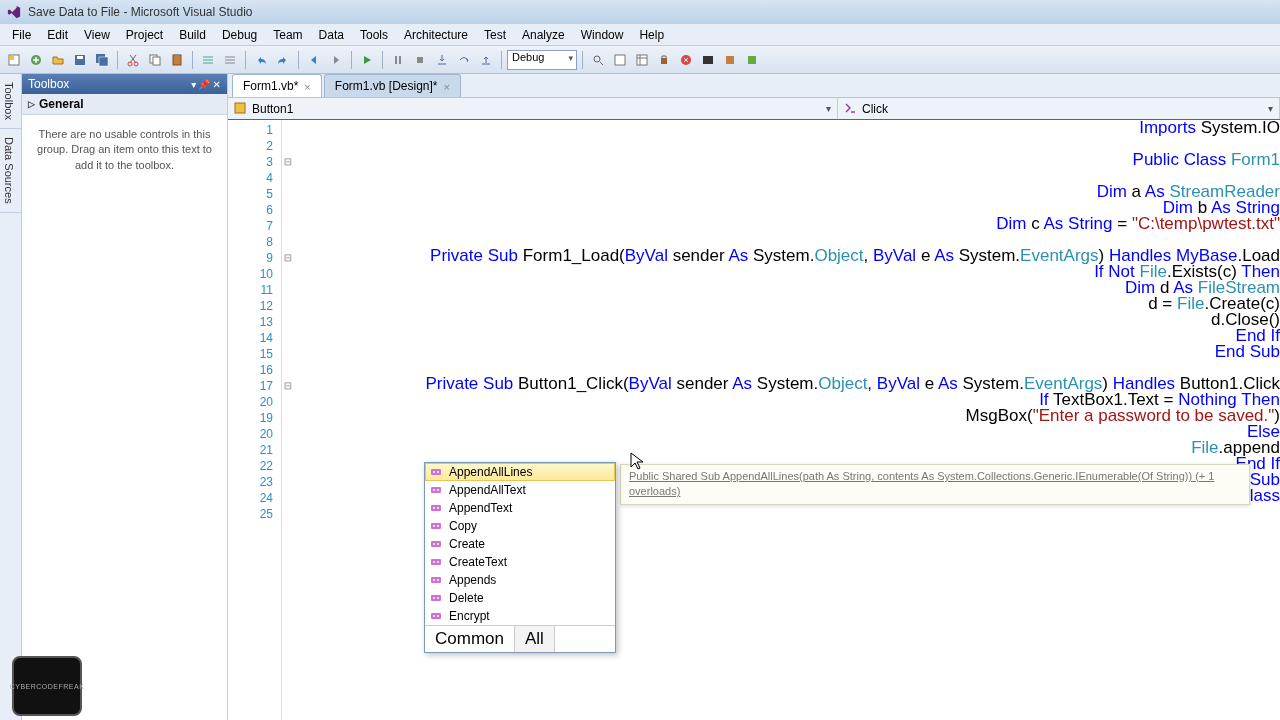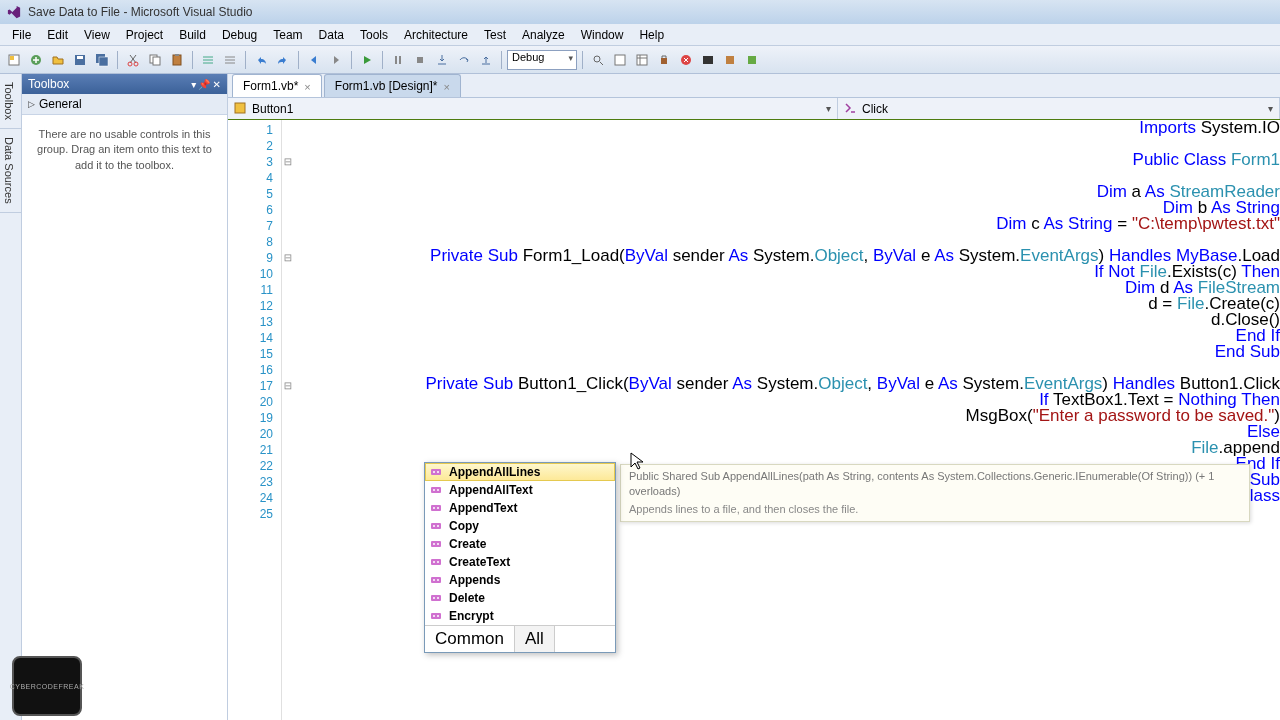--- a/index.html
+++ b/index.html
@@ -20,21 +20,21 @@
 
 .main-area { display: flex; height: calc(100% - 74px); }
 
 .side-tabs { width: 22px; background: #e8eef7; border-right: 1px solid #c0cde0; display: flex; flex-direction: column; }
 .side-tab { writing-mode: vertical-lr; font-size: 11px; padding: 8px 3px; cursor: pointer; color: #333; border-bottom: 1px solid #c0cde0; }
 
 .toolbox-panel { width: 206px; background: #fff; border-right: 1px solid #c0cde0; display: flex; flex-direction: column; }
 .toolbox-header { background: linear-gradient(#5a7eb5, #3b6199); color: #fff; font-size: 12px; padding: 3px 6px; display: flex; align-items: center; justify-content: space-between; }
 .toolbox-header-icons { display: flex; gap: 2px; }
 .toolbox-header-icons span { cursor: pointer; font-size: 10px; }
-.toolbox-section { background: #e4ebf5; padding: 3px 6px; font-size: 12px; border-bottom: 1px solid #c8d4e6; display: flex; align-items: center; }
+.toolbox-section { background: #e4ebf5; padding: 3px 6px; font-size: 12px; border-bottom: 1px solid #c8d4e6; display: flex; align-items: center; font-weight: bold; }
 .toolbox-section::before { content: '▷'; font-size: 9px; margin-right: 4px; color: #444; }
 .toolbox-empty { padding: 12px; font-size: 11px; color: #555; text-align: center; line-height: 1.4; }
 
 .editor-area { flex: 1; display: flex; flex-direction: column; background: #fff; }
 
 .doc-tabs { height: 24px; background: #e8eef7; display: flex; align-items: flex-end; padding: 0 4px; border-bottom: 1px solid #b4c4db; }
 .doc-tab { padding: 4px 10px; font-size: 12px; background: #c9d9ec; margin-right: 2px; border: 1px solid #a0b4d0; border-bottom: none; cursor: pointer; display: flex; align-items: flex-end; gap: 6px; border-radius: 3px 3px 0 0; }
 .doc-tab.active { background: #fff; }
 .doc-tab .close-x { font-size: 11px; color: #888; cursor: pointer; }
 
@@ -49,30 +49,30 @@
 .outline-col { width: 12px; background: #fff; font-family: monospace; font-size: 10px; color: #888; line-height: 16px; padding-top: 2px; }
 .outline-col .oc { height: 16px; text-align: center; cursor: pointer; }
 .code-lines { flex: 1; font-family: Consolas, monospace; font-size: 17px; line-height: 16px; padding-top: 0; white-space: pre; color: #000; position: relative; text-align: right; }
 .code-lines .cl { height: 16px; }
 
 .kw { color: #0000ff; }
 .typ { color: #2b91af; }
 .str { color: #a31515; }
 
 .intellisense { position: absolute; left: 424px; top: 462px; width: 192px; background: #fff; border: 1px solid #7a9ab8; box-shadow: 2px 2px 6px rgba(0,0,0,0.25); z-index: 50; font-size: 12px; }
-.intellisense .is-list { max-height: 170px; overflow-y: auto; font-weight: bold; }
+.intellisense .is-list { max-height: 170px; overflow-y: auto; }
 .intellisense .is-item { padding: 2px 4px; display: flex; align-items: center; gap: 6px; cursor: pointer; }
 .intellisense .is-item.selected { background: linear-gradient(#fef7cd, #fde998); border: 1px solid #e5c94f; padding: 1px 3px; }
 .intellisense .is-icon { width: 14px; height: 14px; display: inline-flex; align-items: center; justify-content: center; }
 .intellisense .is-tabs { display: flex; border-top: 1px solid #ccc; }
 .intellisense .is-tab { flex: 0 0 auto; padding: 3px 10px; font-size: 17px; cursor: pointer; border-right: 1px solid #ccc; background: #f3f3f3; }
 .intellisense .is-tab.active { background: #fff; }
 
 .tooltip-box { position: absolute; left: 620px; top: 464px; width: 630px; background: #fefdf5; border: 1px solid #d8d8c0; padding: 4px 8px; font-size: 11px; color: #888; z-index: 45; line-height: 1.4; box-shadow: 1px 1px 4px rgba(0,0,0,0.15); }
-.tooltip-box .tt-sig { color: #777; }
+.tooltip-box .tt-sig { color: #777; text-decoration: underline; }
 .tooltip-box .tt-desc { color: #888; margin-top: 2px; }
 
 .cursor-arrow { position: absolute; left: 630px; top: 452px; z-index: 100; font-size: 16px; pointer-events: none; }
 
 .taskbar-thumb { position: absolute; bottom: 4px; left: 12px; width: 70px; height: 60px; background: #111; border-radius: 8px; border: 2px solid #555; display: flex; align-items: center; justify-content: center; color: #aaa; font-size: 7px; letter-spacing: 0.5px; }
 
 .method-icon svg { width: 12px; height: 12px; }
 </style>
 </head>
 <body>
@@ -472,21 +472,20 @@
       </div>
     </div>
   <div class="is-tabs">
     <span class="is-tab active">Common</span>
     <span class="is-tab">All</span>
   </div>
 </div>
 
 <div class="tooltip-box">
   <div class="tt-sig">Public Shared Sub AppendAllLines(path As String, contents As System.Collections.Generic.IEnumerable(Of String)) (+ 1 overloads)</div>
-  <div class="tt-desc">Appends lines to a file, and then closes the file.</div>
 </div>
 
 <div class="cursor-arrow">
   <svg width="16" height="20">
       <path d="M1 1l0 14 4-4 3 6 2-1-3-6 6 0z" fill="#fff" stroke="#000" stroke-width="1"></path>
     </svg>
 </div>
 
 <div class="taskbar-thumb">
   <span>CYBERCODEFREAK</span>

